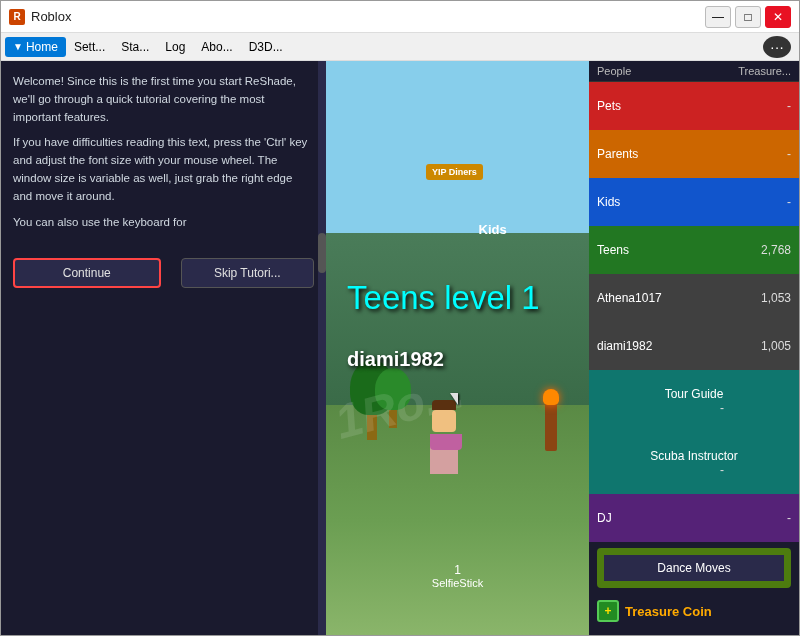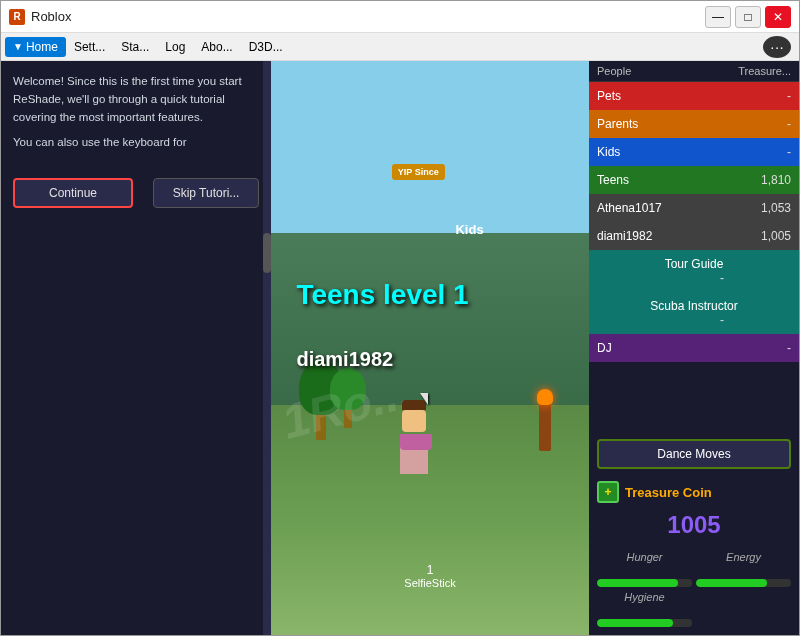--- a/index.html
+++ b/index.html
@@ -83,21 +83,21 @@
     }
 
     .content-area {
       display: flex;
       flex: 1;
       overflow: hidden;
     }
 
     
     .left-panel {
-      width: 270px;
+      width: 325px;
       background: #1a1a2e;
       color: #e0e0e0;
       display: flex;
       flex-direction: column;
       padding: 12px;
       flex-shrink: 0;
       position: relative;
     }
     .tutorial-text {
       font-size: 11.5px;
@@ -156,22 +156,22 @@
       color: rgba(255,255,255,0.12);
       transform: rotate(-15deg);
       pointer-events: none;
       font-style: italic;
     }
     .level-text {
       position: absolute;
       top: 38%;
       left: 8%;
       color: #00ffff;
-      font-size: 28px;
-      font-weight: bold;
+      font-size: 33px;
+      font-weight: normal;
       text-shadow: 2px 2px 4px #000;
       font-family: 'Arial Black', Arial, sans-serif;
     }
     .username-text {
       position: absolute;
       top: 50%;
       left: 8%;
       color: white;
       font-size: 20px;
       font-weight: bold;
@@ -276,21 +276,21 @@
       font-size: 11px;
       color: #bbb;
       border-bottom: 1px solid #333;
     }
     .lb-col-left { flex: 1; }
     .lb-col-right { width: 60px; text-align: right; }
 
     .lb-row {
       display: flex;
       align-items: center;
-      padding: 7px 8px;
+      padding: 17px 8px;
       font-size: 12px;
       color: white;
       min-height: 26px;
     }
     .lb-row.color-red { background: #cc2222; }
     .lb-row.color-orange { background: #cc6600; }
     .lb-row.color-blue { background: #1155cc; }
     .lb-row.color-green { background: #227722; }
     .lb-row.color-dark { background: #404040; }
     .lb-row.color-teal { background: #0f766e; flex-direction: column; }
@@ -310,21 +310,21 @@
       border: none;
       border-radius: 4px;
       padding: 6px 10px;
       font-size: 12px;
       cursor: pointer;
       text-align: center;
     }
     .btn-dance-moves {
       background: #2a2a4a;
       color: white;
-      border: 2px solid #4d7c0f;
+      border: 7px solid #4d7c0f;
       border-radius: 4px;
       padding: 6px 10px;
       font-size: 12px;
       cursor: pointer;
       text-align: center;
     }
 
     .treasure-section {
       padding: 6px 8px;
       display: flex;
@@ -460,20 +460,21 @@
     <div class="menu-tab">Abo...</div>
     <div class="menu-tab">D3D...</div>
     <div class="more-btn">···</div>
   </div>
 
   <div class="content-area">
 
     <div class="left-panel">
       <div class="tutorial-text">
         <p>Welcome! Since this is the first time you start ReShade, we'll go through a quick tutorial covering the most important features.</p>
+        <p>If you have difficulties reading this text, press the 'Ctrl' key and adjust the font size with your mouse wheel. The window size is variable as well, just grab the right edge and move it around.</p>
         <p>You can also use the keyboard for</p>
       </div>
       <div class="button-row">
         <button class="btn-continue">Continue</button>
         <button class="btn-skip">Skip Tutori...</button>
       </div>
       <div class="left-scroll">
         <div class="left-scroll-thumb"></div>
       </div>
     </div>
@@ -483,21 +484,21 @@
 
       <div style="position:absolute; bottom:34%; left:8%; width:50px; height:80px;">
         <div style="width:10px;height:30px;background:#8B6914;margin:0 auto;position:absolute;bottom:0;left:50%;transform:translateX(-50%);"></div>
         <div style="width:44px;height:55px;background:#1a6b1a;border-radius:50% 50% 40% 40%;position:absolute;top:0;left:50%;transform:translateX(-50%);"></div>
       </div>
       <div style="position:absolute; bottom:36%; left:18%; width:40px; height:60px;">
         <div style="width:8px;height:22px;background:#8B6914;margin:0 auto;position:absolute;bottom:0;left:50%;transform:translateX(-50%);"></div>
         <div style="width:36px;height:42px;background:#2a8a2a;border-radius:50% 50% 40% 40%;position:absolute;top:0;left:50%;transform:translateX(-50%);"></div>
       </div>
 
-      <div class="game-sign">YIP Since</div>
+      <div class="game-sign">YIP Diners</div>
 
       <div class="kids-label">Kids</div>
 
       <div class="watermark">1Ro...</div>
 
       <div class="level-text">
         <span>Teens level 1</span>
       </div>
 
       <div class="username-text">diami1982</div>
@@ -536,21 +537,21 @@
         <div class="lb-row color-orange">
           <span class="lb-name">Parents</span>
           <span class="lb-score">-</span>
         </div>
         <div class="lb-row color-blue">
           <span class="lb-name">Kids</span>
           <span class="lb-score">-</span>
         </div>
         <div class="lb-row color-green">
           <span class="lb-name">Teens</span>
-          <span class="lb-score">1,810</span>
+          <span class="lb-score">2,768</span>
         </div>
         <div class="lb-row color-dark">
           <span class="lb-name">Athena1017</span>
           <span class="lb-score">1,053</span>
         </div>
         <div class="lb-row color-dark">
           <span class="lb-name">diami1982</span>
           <span class="lb-score">1,005</span>
         </div>
         <div class="lb-row color-teal">

